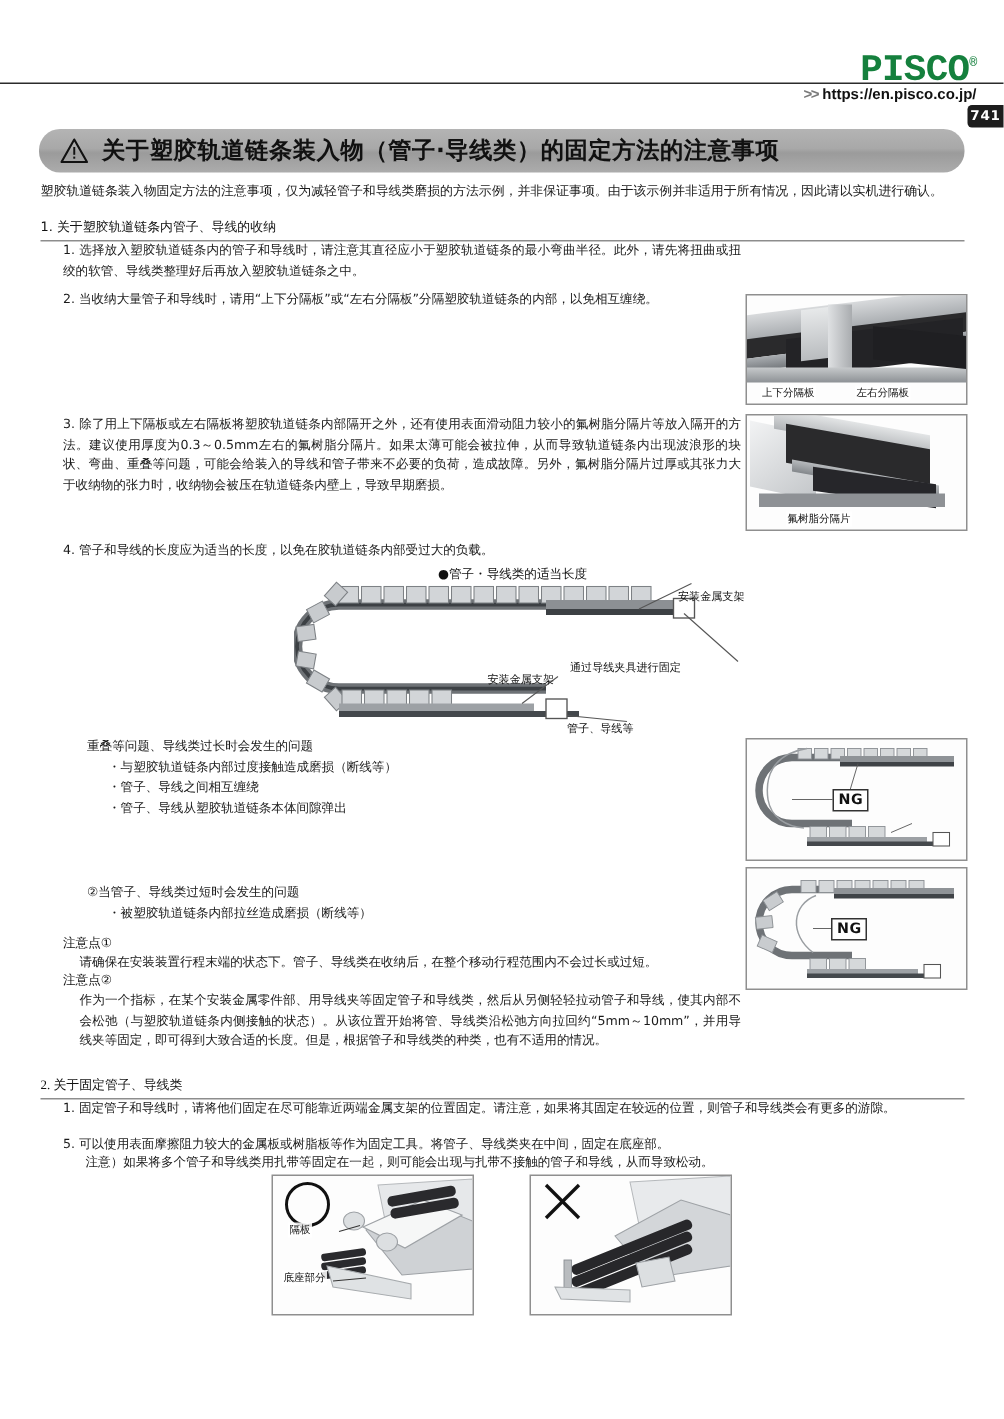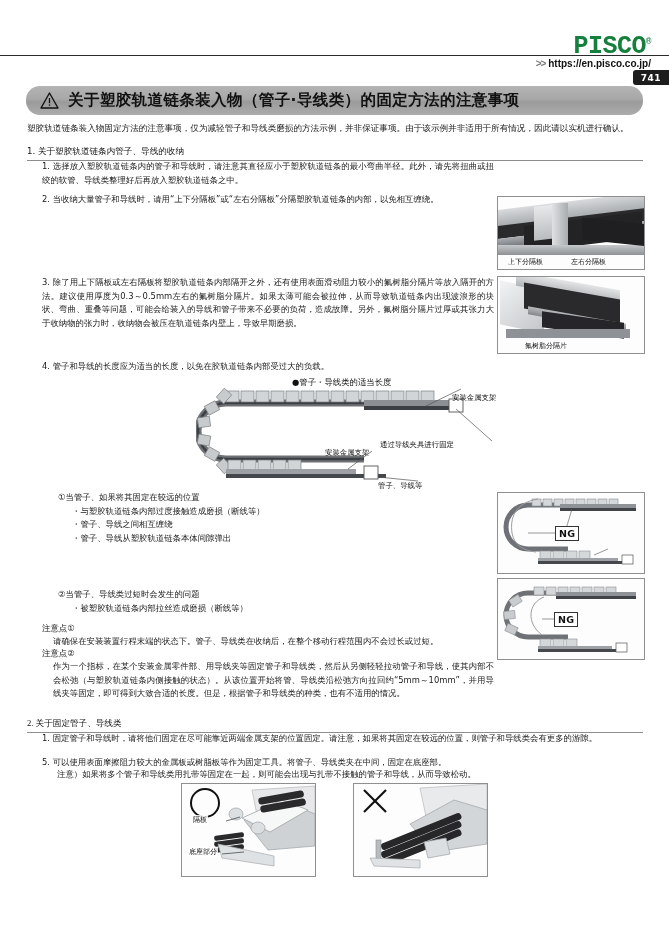--- a/index.html
+++ b/index.html
@@ -30,21 +30,21 @@
     background: #2b2b2b;
   }
   .url {
     position: absolute; right: 18px; top: 58px;
     font-family: Liberation Sans, sans-serif;
     font-size: 10px; font-weight: bold; color: #111;
   }
   .url .arrows { color: #7a7a7a; font-weight: bold; letter-spacing: -1px; }
   .page-tab {
     position: absolute; right: 0; top: 70px;
-    width: 36px; height: 15px;
+    width: 24px; height: 15px;
     background: #1d1d1d; border-radius: 3px 0 0 3px;
     color: #fff; font-size: 9px; font-weight: bold;
     display: flex; align-items: center; justify-content: center;
     letter-spacing: 0.5px;
   }
 
   
   .title-bar {
     position: absolute; left: 26px; top: 86px; width: 617px; height: 29px;
     background: linear-gradient(180deg,#b4b4b4 0%, #a8a8a8 45%, #9b9b9b 55%, #acacac 100%);
@@ -250,21 +250,21 @@
     <line x1="182" y1="96" x2="222" y2="100" stroke="#555" stroke-width="0.7"></line>
   </svg>
 </div>
 
 <div class="dia-label" style="left:452px; top:393px;">安装金属支架</div>
 <div class="dia-label" style="left:380px; top:440px;">通过导线夹具进行固定</div>
 <div class="dia-label" style="left:325px; top:448px;">安装金属支架</div>
 <div class="dia-label" style="left:378px; top:481px;">管子、导线等</div>
 
 <div class="bullets" style="left:58px; top:491px; width:430px;">
-  <span class="bl">①当管子、如果将其固定在较远的位置</span>
+  <span class="bl">重叠等问题、导线类过长时会发生的问题</span>
   <span class="bl" style="padding-left:14px;">・与塑胶轨道链条内部过度接触造成磨损（断线等）</span>
   <span class="bl" style="padding-left:14px;">・管子、导线之间相互缠绕</span>
   <span class="bl" style="padding-left:14px;">・管子、导线从塑胶轨道链条本体间隙弹出</span>
 </div>
 
 <div class="frame" style="left:497px; top:492px; width:146px; height:80px;">
   <svg width="146" height="80" viewBox="0 0 146 80">
     <path d="M62 12 H30 A22 22 0 0 0 30 56 H70" fill="none" stroke="#6e7276" stroke-width="5"></path>
     <g fill="#d5d8da" stroke="#8b8f93" stroke-width="0.6">
       <rect x="34" y="6" width="9" height="7"></rect>

